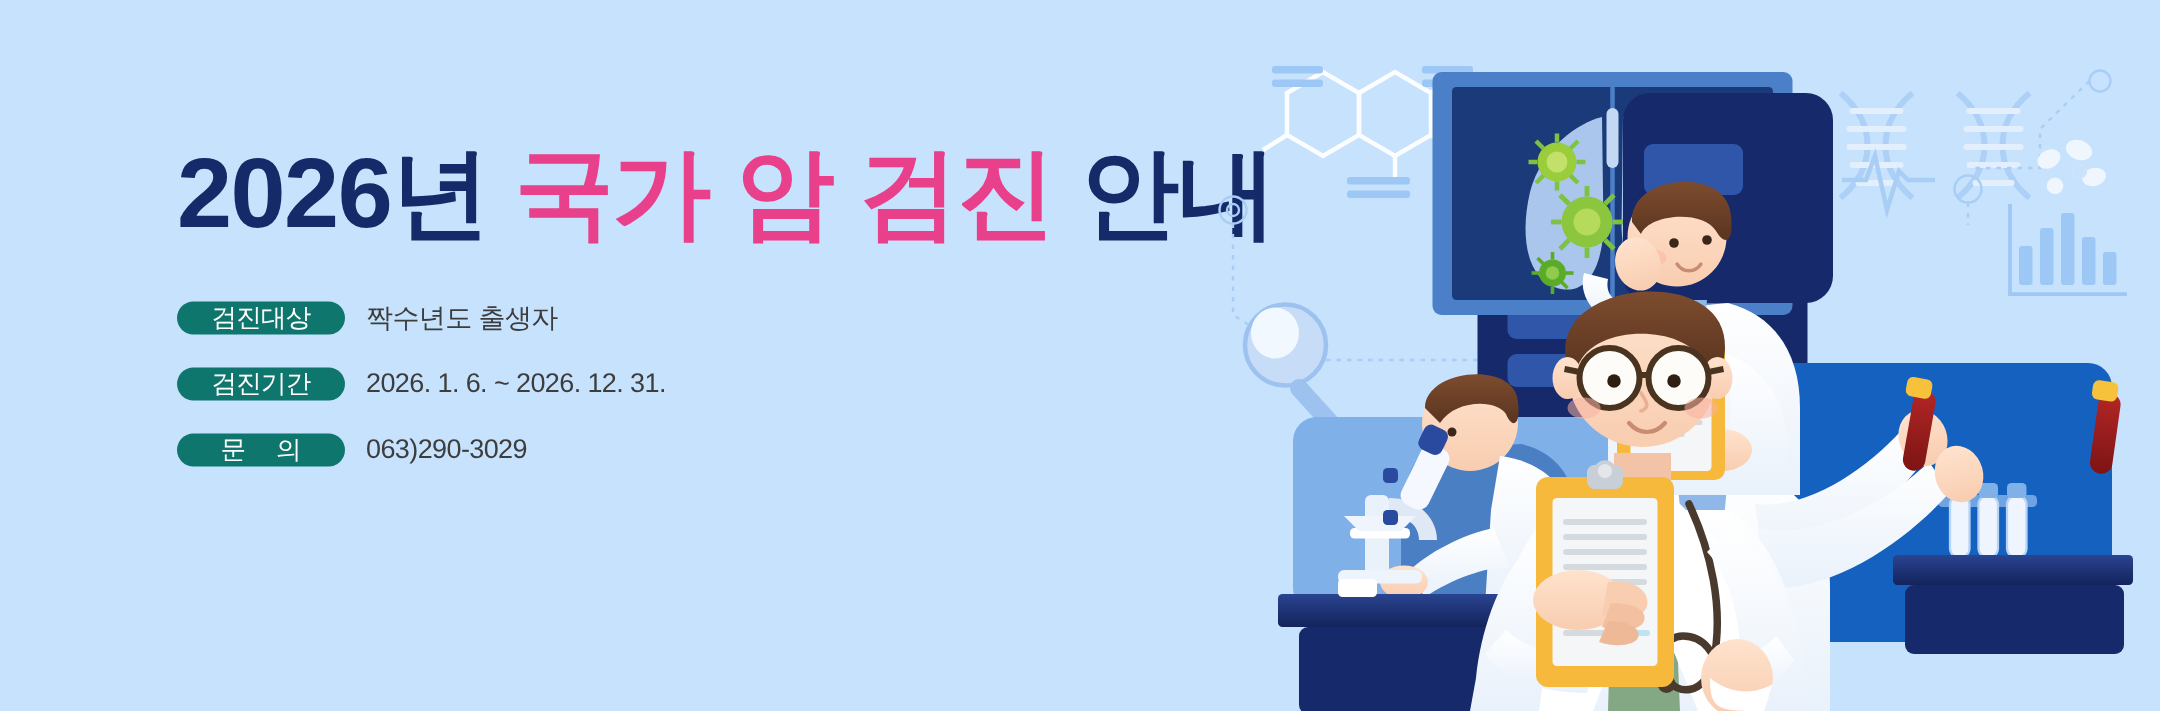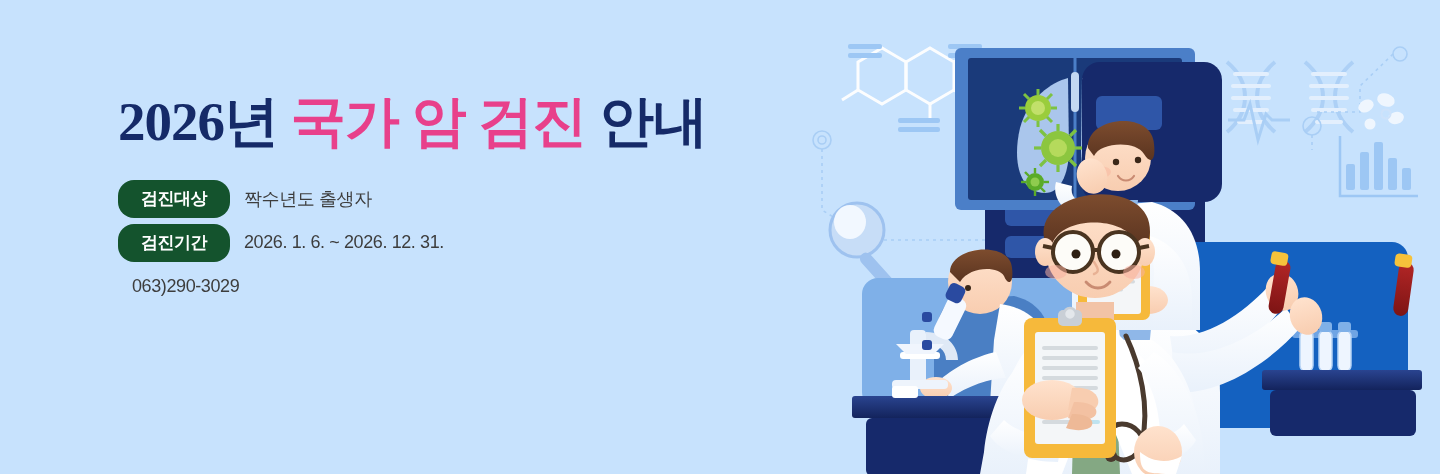--- a/index.html
+++ b/index.html
@@ -11,36 +11,36 @@
   }
   #banner {
     position:relative; width:1440px; height:474px;
     background:#c7e2fd; overflow:hidden;
   }
 
   
   #text-panel { position:absolute; left:118px; top:90px; width:700px; }
 
   #page-title {
-    font-size:55px; font-weight:700; letter-spacing:-1px;
-    line-height:1.18; white-space:nowrap;font-family:Liberation Serif, serif;
+    font-size:66px; font-weight:700; letter-spacing:-1px;
+    line-height:1.18; white-space:nowrap;
   }
   #page-title .t-navy { color:#152a68; }
   #page-title .t-pink { color:#e8408b; }
 
   #info-list { margin-top:29px; }
   .info-row {
     display:flex; align-items:center; height:30px; margin-bottom:14px;
   }
   .info-badge {
     flex:0 0 auto;
-    width:112px; height:38px;
-    background:#14532d; color:#ffffff;
+    width:112px; height:22px;
+    background:#0f766e; color:#ffffff;
     border-radius:16px;
-    font-size:17px; font-weight:700;
+    font-size:17px; font-weight:400;
     display:flex; align-items:center; justify-content:center;
     letter-spacing:-0.5px;
   }
   .info-badge.spread { letter-spacing:20px; text-indent:20px; }
   .info-value {
     margin-left:14px; font-size:18px; color:#3d3d3d;
     letter-spacing:-0.4px; white-space:nowrap;
   }
 
   
@@ -67,20 +67,21 @@
         <span class="info-value">짝수년도 출생자</span>
       </div>
 
       <div class="info-row">
         <span class="info-badge">검진기간</span>
         <span class="info-value">2026. 1. 6. ~ 2026. 12. 31.</span>
       </div>
 
 
       <div class="info-row">
+        <span class="info-badge spread">문의</span>
         <span class="info-value">063)290-3029</span>
       </div>
 
     </div>
   </div>
 
   <div id="illustration">
   <svg viewBox="0 0 640 474" xmlns="http://www.w3.org/2000/svg">
     <defs>
       <linearGradient id="coatG" x1="0" y1="0" x2="0" y2="1">

